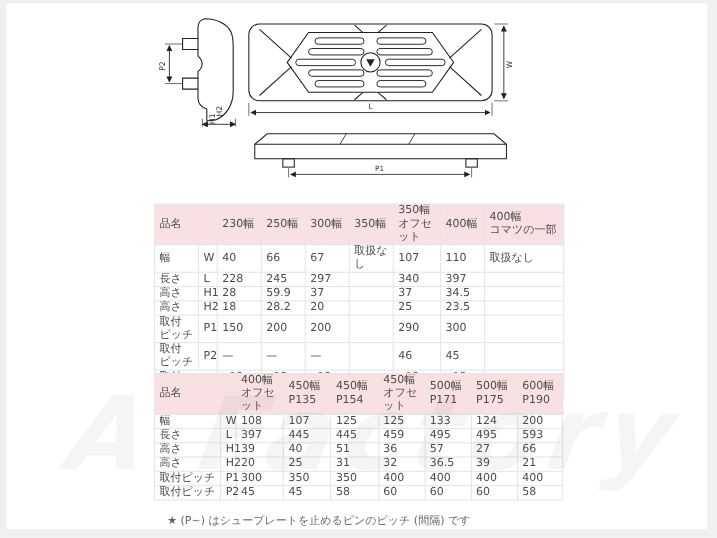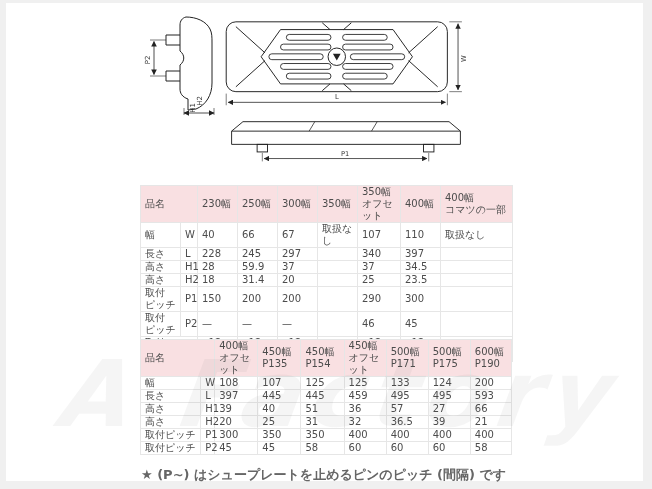--- a/index.html
+++ b/index.html
@@ -25,21 +25,21 @@
   }
   table.spec th,table.spec td{
     border:1px solid #e6e6e6;padding:0 4px;font-weight:normal;text-align:left;
     vertical-align:middle;white-space:pre-line;line-height:1.2;
   }
   table.spec th{background:#f9e0e2;}
   table.t1{left:134px;top:182px;}
   table.t2{left:134px;top:336px;}
 
   .footnote{
-    position:absolute;left:135px;top:463px;font-size:13px;color:#666;z-index:2;font-weight:bold;
+    position:absolute;left:146px;top:463px;font-size:10px;color:#666;z-index:2;
   }
   .watermark{
     position:absolute;left:58px;top:338px;z-index:3;
     font-size:92px;font-style:italic;font-weight:bold;letter-spacing:8px;
     color:rgba(110,110,110,0.07);transform:skewX(-10deg);
     pointer-events:none;white-space:nowrap;
   }
 </style>
 </head>
 <body>
@@ -187,21 +187,21 @@
           <td>37</td>
           <td></td>
           <td>37</td>
           <td>34.5</td>
           <td></td>
         </tr>
         <tr>
           <td>高さ</td>
           <td>H2</td>
           <td>18</td>
-          <td>31.4</td>
+          <td>28.2</td>
           <td>20</td>
           <td></td>
           <td>25</td>
           <td>23.5</td>
           <td></td>
         </tr>
         <tr>
           <td>取付
 ピッチ</td>
           <td>P1</td>

